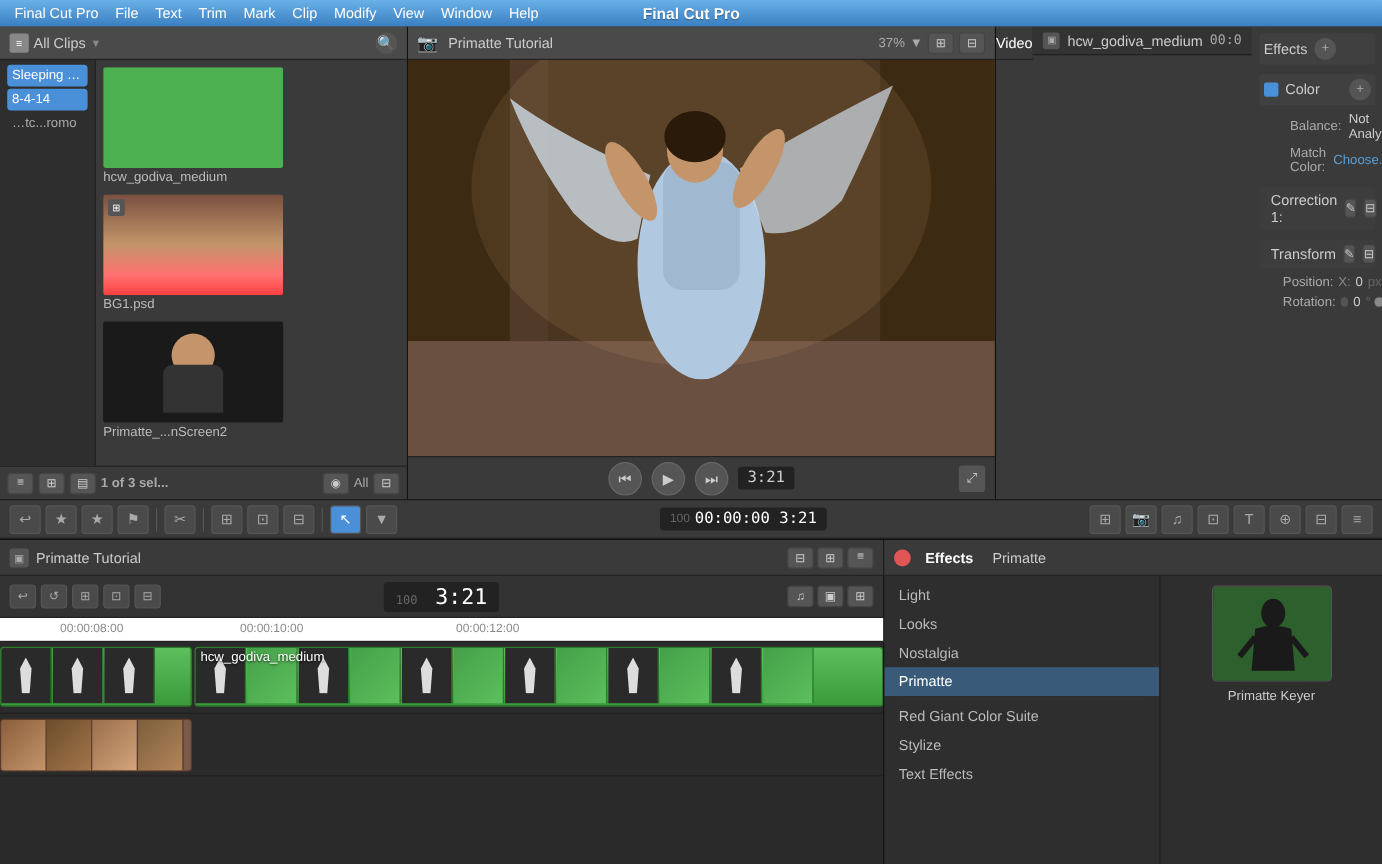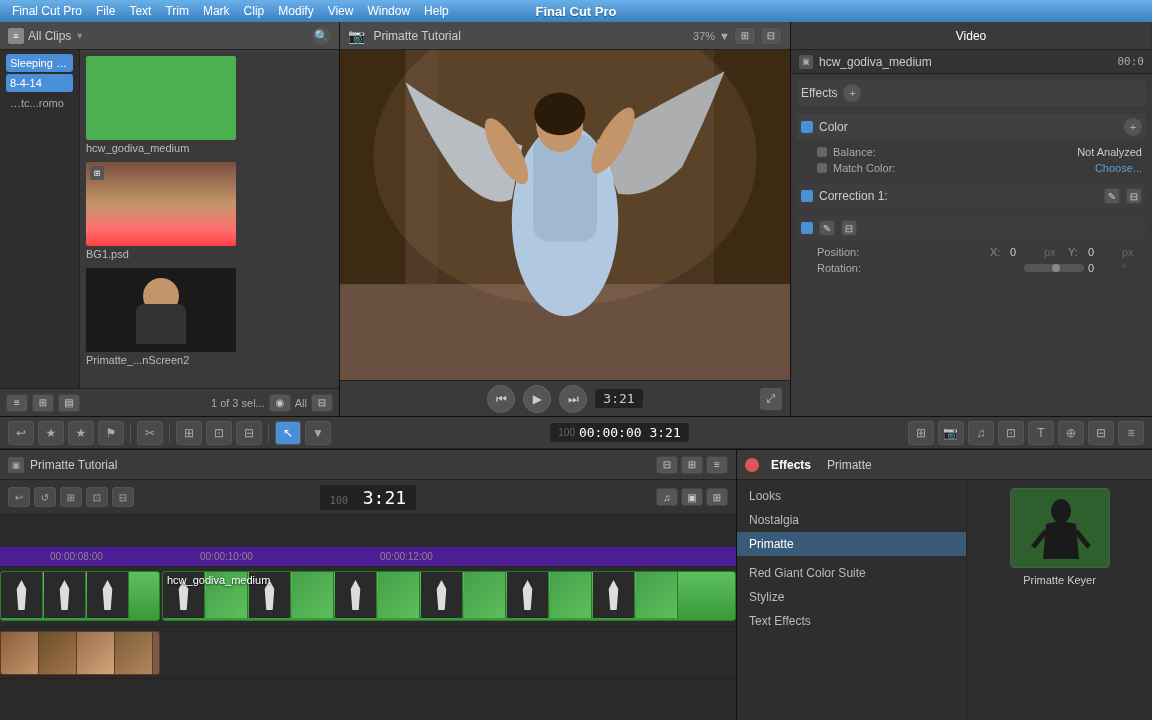--- a/index.html
+++ b/index.html
@@ -176,21 +176,22 @@
       border-radius: 3px;
       border: 1px solid #444;
       display: flex; align-items: center; justify-content: center;
       cursor: pointer;
       font-size: 10px; color: #ccc;
     }
     .ctrl-text {
       font-size: 11px;
       color: #aaa;
       flex: 1;
-      text-align: right;
+      text-align: left;
+      font-weight: bold;
     }
 
     
     #preview-panel {
       flex: 1;
       display: flex;
       flex-direction: column;
       background: #2a2a2a;
       border-right: 1px solid #111;
     }
@@ -257,24 +258,23 @@
       width: 22px; height: 22px;
       background: #555;
       border-radius: 3px;
       cursor: pointer;
       display: flex; align-items: center; justify-content: center;
       font-size: 11px; color: #ccc;
     }
 
     
     #inspector-panel {
-      width: 361px;
+      width: 322px;
       background: #3a3a3a;
       display: flex;
-      flex-direction: column;
     }
     #inspector-tabs {
       height: 28px;
       background: #4a4a4a;
       display: flex;
       border-bottom: 1px solid #222;
     }
     .insp-tab {
       flex: 1;
       display: flex; align-items: center; justify-content: center;
@@ -447,24 +447,23 @@
       font-family: monospace;
       background: #222;
       padding: 2px 10px;
       border-radius: 3px;
       position: absolute;
       left: 50%;
       transform: translateX(-50%);
     }
     #timeline-ruler {
       height: 20px;
-      background: #4c1d95;
+      background: #ffffff;
       position: relative;
       border-bottom: 1px solid #222;
-      margin-top: 32px;
     }
     #timeline-ruler .time-marker {
       position: absolute;
       top: 4px;
       font-size: 10px;
       color: #888;
     }
     #timeline-tracks {
       flex: 1;
       overflow-y: auto;
@@ -856,20 +855,21 @@
             <div class="insp-section-dot" style="background:#4a90d9;"></div>
             <span class="insp-section-label">Correction 1:</span>
             <div class="ctrl-btn" style="width:16px;height:16px;">✎</div>
             <div class="ctrl-btn" style="width:16px;height:16px;">⊟</div>
           </div>
         </div>
 
         <div class="insp-section">
           <div class="insp-subsection-header">
             <div class="insp-section-dot" style="background:#4a90d9;"></div>
+            <span class="insp-section-label">Transform</span>
             <div class="ctrl-btn" style="width:16px;height:16px;">✎</div>
             <div class="ctrl-btn" style="width:16px;height:16px;">⊟</div>
           </div>
           <div class="insp-position-row">
             <span class="insp-label">Position:</span>
             <span class="coord-label">X:</span>
             <span class="coord-value">0</span>
             <span class="coord-unit">px</span>
             <span class="coord-label">Y:</span>
             <span class="coord-value">0</span>
@@ -1003,20 +1003,21 @@
     </div>
 
     <div id="effects-panel">
       <div id="effects-header">
         <div class="eff-close">✕</div>
         <span class="eff-tab active">Effects</span>
         <span class="eff-tab">Primatte</span>
       </div>
       <div id="effects-body">
         <div id="effects-list">
+          <div class="eff-item">Light</div>
           <div class="eff-item">Looks</div>
           <div class="eff-item">Nostalgia</div>
           <div class="eff-item highlighted">Primatte</div>
           <div class="eff-divider"></div>
           <div class="eff-item">Red Giant Color Suite</div>
           <div class="eff-item">Stylize</div>
           <div class="eff-item">Text Effects</div>
         </div>
         <div id="effects-preview-area">
           <div class="eff-preview-thumb">

